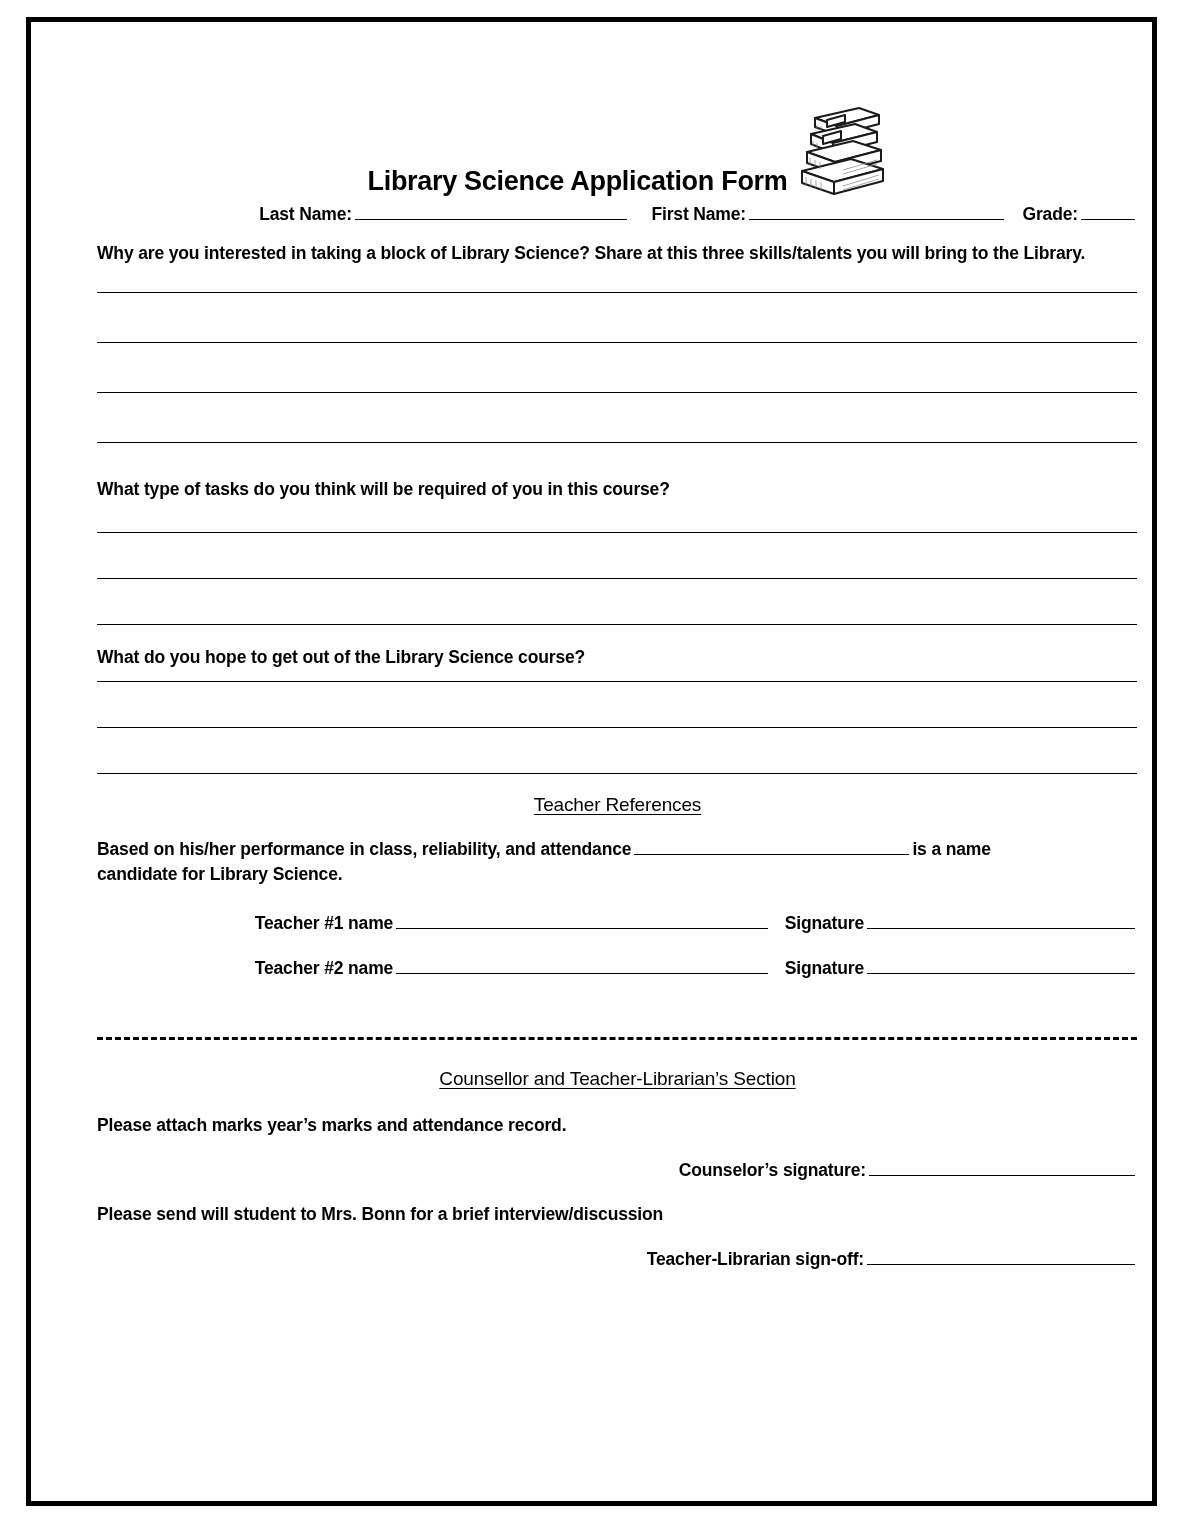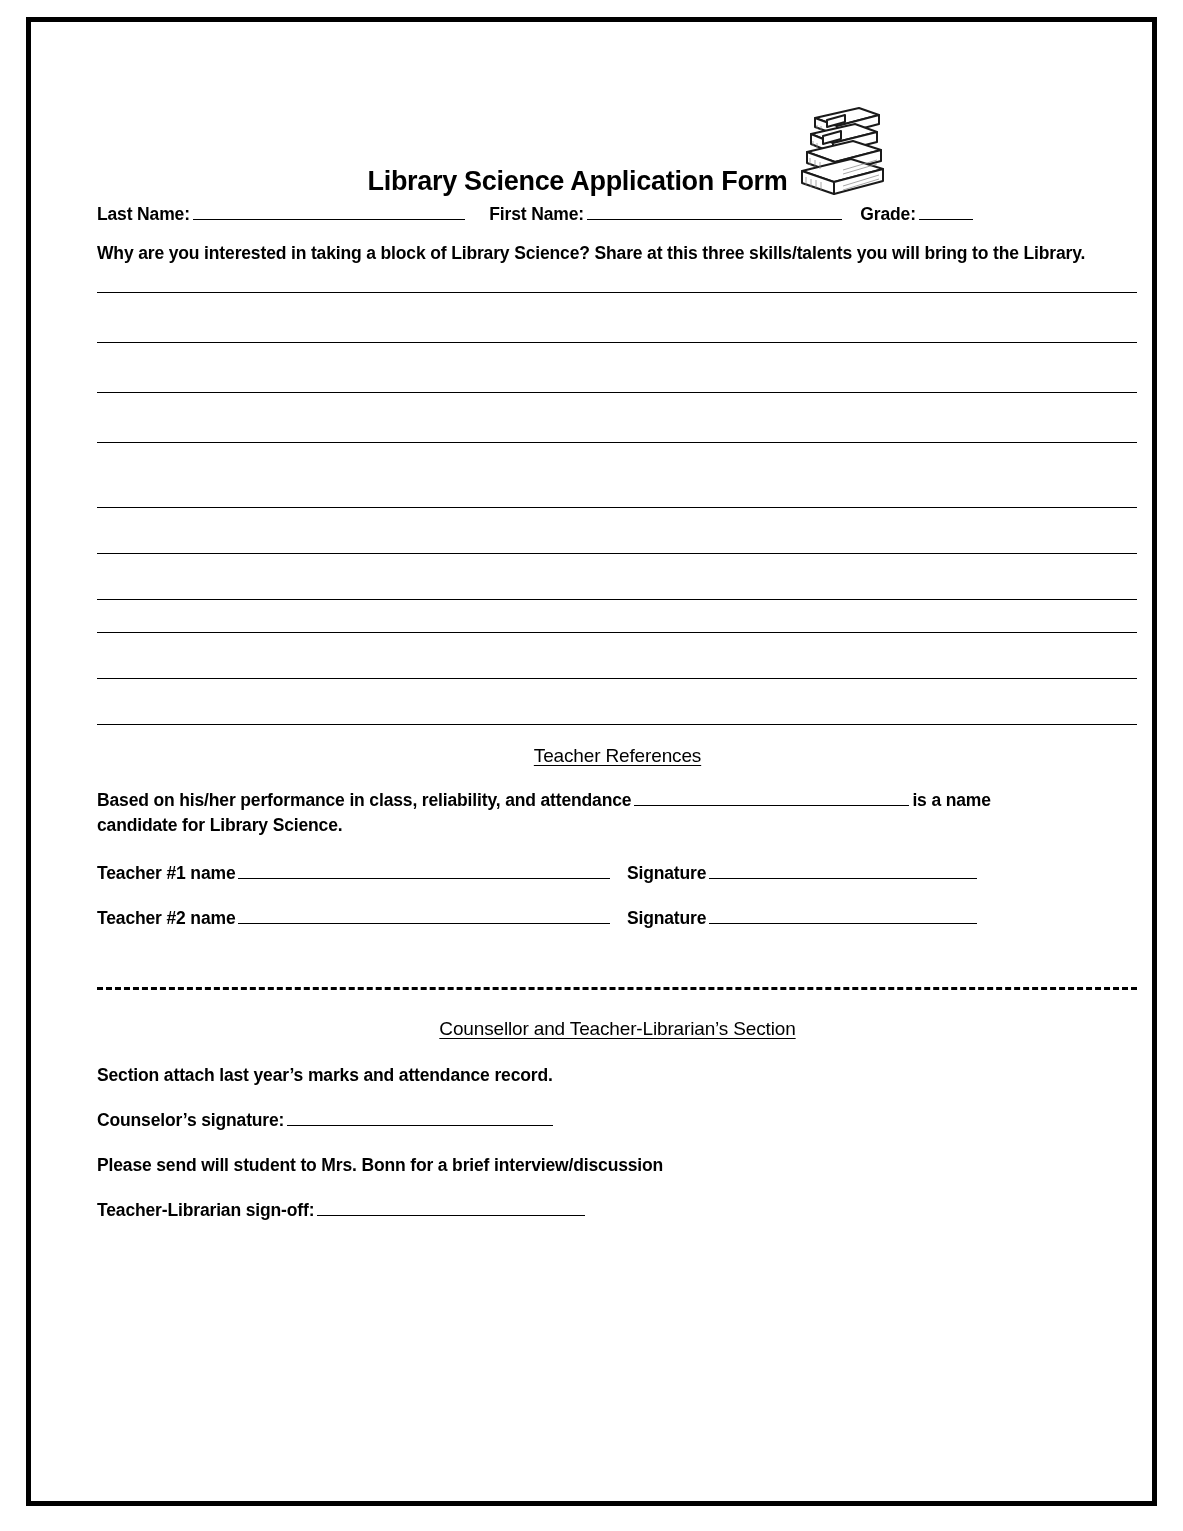--- a/index.html
+++ b/index.html
@@ -111,21 +111,21 @@
   }
   .blank-lastname  { width: 272px; }
   .blank-firstname { width: 255px; }
   .blank-grade     { width: 54px;  }
   .blank-candidate { width: 275px; }
   .blank-tname     { width: 372px; }
   .blank-tsig      { width: 268px; }
   .blank-counselor { width: 266px; }
   .blank-signoff   { width: 268px; }
 
-  .row-line { white-space: nowrap; }
+  .row-line { white-space: nowrap; text-align: right; }
   .sp-12 { height: 12px; }
   .sp-14 { height: 14px; }
   .sp-18 { height: 18px; }
   .sp-20 { height: 20px; }
   .sp-24 { height: 24px; }
   .sp-26 { height: 26px; }
   .sp-30 { height: 30px; }
   .sp-34 { height: 34px; }
   .sp-56 { height: 56px; }
 </style>
@@ -198,30 +198,32 @@
       <div class="line-rule"></div>
       <div class="rule-gap-a"></div>
       <div class="line-rule"></div>
       <div class="rule-gap-a"></div>
       <div class="line-rule"></div>
       <div class="rule-gap-a"></div>
       <div class="line-rule"></div>
 
       <div class="sp-34"></div>
 
+      <p class="q-text">What type of tasks do you think will be required of you in this course?</p>
 
       <div class="sp-30"></div>
       <div class="line-rule"></div>
       <div class="rule-gap-b"></div>
       <div class="line-rule"></div>
       <div class="rule-gap-b"></div>
       <div class="line-rule"></div>
 
       <div class="sp-20"></div>
 
+      <p class="q-text">What do you hope to get out of the Library Science course?</p>
 
       <div class="sp-12"></div>
       <div class="line-rule"></div>
       <div class="rule-gap-b"></div>
       <div class="line-rule"></div>
       <div class="rule-gap-b"></div>
       <div class="line-rule"></div>
 
       <div class="sp-18"></div>
 
@@ -257,21 +259,21 @@
       <div class="dash-sep"></div>
 
       <div class="sp-26"></div>
 
       <div class="section-head">
         <span>Counsellor and Teacher-Librarian’s Section</span>
       </div>
 
       <div class="sp-20"></div>
 
-      <p class="q-text">Section attach last year’s marks and attendance record.</p>
+      <p class="q-text">Please attach marks year’s marks and attendance record.</p>
 
       <div class="sp-20"></div>
 
       <div class="row-line">
         <span>Counselor’s signature:</span><span class="blank blank-counselor"></span>
       </div>
 
       <div class="sp-20"></div>
 
       <p class="q-text">Please send will student to Mrs. Bonn for a brief interview/discussion</p>

